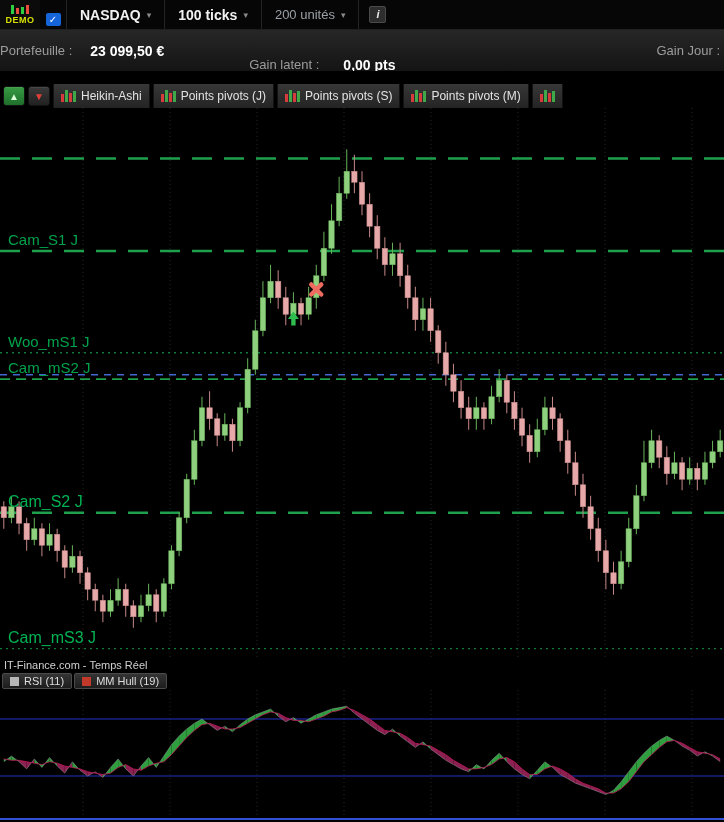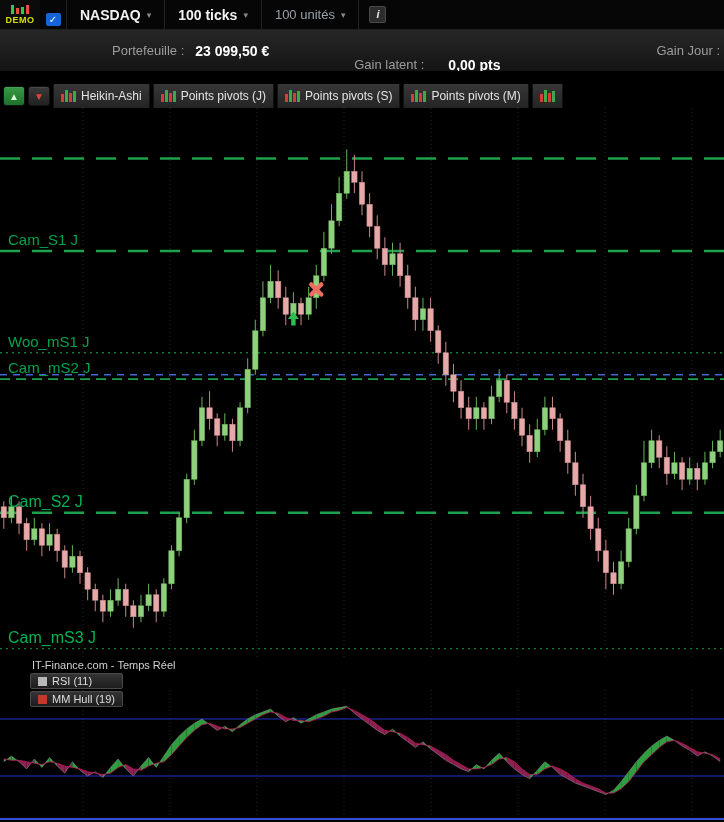--- a/index.html
+++ b/index.html
@@ -20,23 +20,23 @@
   .status-cell { width:26px; display:flex; align-items:flex-end; justify-content:center; padding-bottom:3px; }
   .status-icon { width:15px; height:13px; background:#1565D8; border-radius:2px; color:#fff; font-size:10px; line-height:13px; text-align:center; cursor:pointer; }
   .tb-item { display:flex; align-items:center; gap:6px; padding:0 13px; border-left:1px solid #242424; cursor:pointer; }
   .tb-item .strong { color:#f2f2f2; font-weight:bold; font-size:14px; }
   .tb-item .dim { color:#9aa0a6; font-size:13px; }
   .caret { color:#8a8a8a; font-size:9px; }
   .tb-info { display:flex; align-items:center; padding:0 10px; border-left:1px solid #242424; cursor:pointer; }
   .info-box { width:17px; height:17px; background:#2d2d2d; border:1px solid #4a4a4a; border-radius:2px; color:#e8e8e8; font-size:11px; font-weight:bold; font-style:italic; text-align:center; line-height:15px; }
 
   
-  .account-bar { height:42px; background:linear-gradient(#272727,#141414); border-bottom:1px solid #000; display:flex; align-items:center; padding-left:112px; font-size:13px; overflow:hidden; white-space:nowrap; }
+  .account-bar { height:42px; background:linear-gradient(#272727,#141414); border-bottom:1px solid #000; display:flex; align-items:center; font-size:13px; overflow:hidden; white-space:nowrap; }
   .acct-label { color:#9c9c9c; }
-  .acct-val { color:#fff; font-weight:bold; font-size:14px; margin-left:11px; }
+  .acct-val { color:#fff; font-weight:bold; font-size:14px; margin-left:18px; }
   .acct-g { display:flex; align-items:center; }
   .acct-g2 { margin-left:85px;margin-top:28px; }
   .acct-g2 .acct-val { margin-left:24px; }
   .acct-g3 { margin-left:auto; padding-right:4px; }
 
   .bar-gap { height:12px; background:#000; }
 
   
   .ind-bar { height:24px; background:#000; display:flex; align-items:center; gap:3px; padding:0 3px; overflow:hidden; white-space:nowrap; }
   .ind-btn { flex:none; height:20px; display:inline-flex; align-items:center; gap:5px; padding:16px 7px; background:linear-gradient(#3a3a3a,#212121); border:1px solid #121212; border-radius:3px; color:#e3e3e3; font-size:12px; font-family:inherit; cursor:pointer; box-shadow:inset 0 1px 0 rgba(255,255,255,.08); }
@@ -48,23 +48,23 @@
   .mini-candles i { width:3px; display:block; }
   .mini-candles i:nth-child(1){ height:8px;  background:#D63C3C; }
   .mini-candles i:nth-child(2){ height:12px; background:#3FA94A; }
   .mini-candles i:nth-child(3){ height:9px;  background:#D63C3C; }
   .mini-candles i:nth-child(4){ height:11px; background:#3FA94A; }
 
   
   .chart-wrap { position:relative; height:550px; background:#000; cursor:crosshair; }
   .chart-wrap svg, .rsi-panel svg { display:block; }
 
-  .chart-footer { height:32px; background:#000; position:relative;margin-left:28px; }
+  .chart-footer { height:32px; background:#000; position:relative; }
   .watermark { position:absolute; left:4px; top:1px; color:#d0d0d0; font-size:11px; }
-  .legend-row { position:absolute; left:2px; top:15px; display:flex; gap:2px;flex-direction:column; }
+  .legend-row { position:absolute; left:2px; top:15px; display:flex; gap:2px; }
   .legend-chip { display:inline-flex; align-items:center; gap:5px; height:16px; padding:0 7px; background:linear-gradient(#343434,#1d1d1d); border:1px solid #4a4a4a; border-radius:2px; color:#ddd; font-size:11px; font-family:inherit; cursor:pointer; }
   .legend-chip .swatch { width:9px; height:9px; display:block; }
 
   .rsi-panel { height:128px; background:#000; }
   .bottom-line { height:4px; background:#000; border-top:2px solid #3050D8; }
 </style>
 </head>
 <body>
 
 <div class="app">
@@ -84,21 +84,21 @@
     </div>
     <div class="tb-item">
       <span class="strong">NASDAQ</span>
       <span class="caret">▾</span>
     </div>
     <div class="tb-item">
       <span class="strong">100 ticks</span>
       <span class="caret">▾</span>
     </div>
     <div class="tb-item">
-      <span class="dim">100 unités</span>
+      <span class="dim">200 unités</span>
       <span class="caret">▾</span>
     </div>
     <div class="tb-info">
       <div class="info-box">i</div>
     </div>
   </div>
 
   <div class="account-bar">
     <div class="acct-g">
       <span class="acct-label">Portefeuille :</span>

